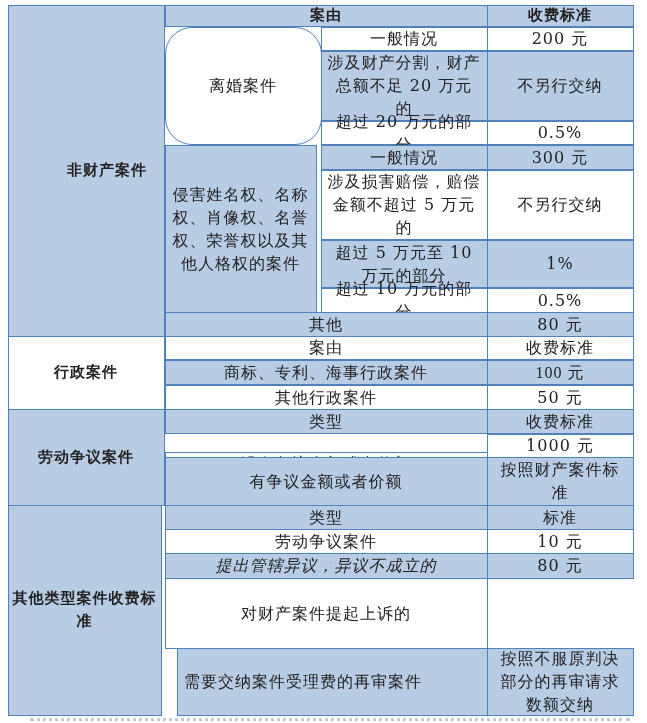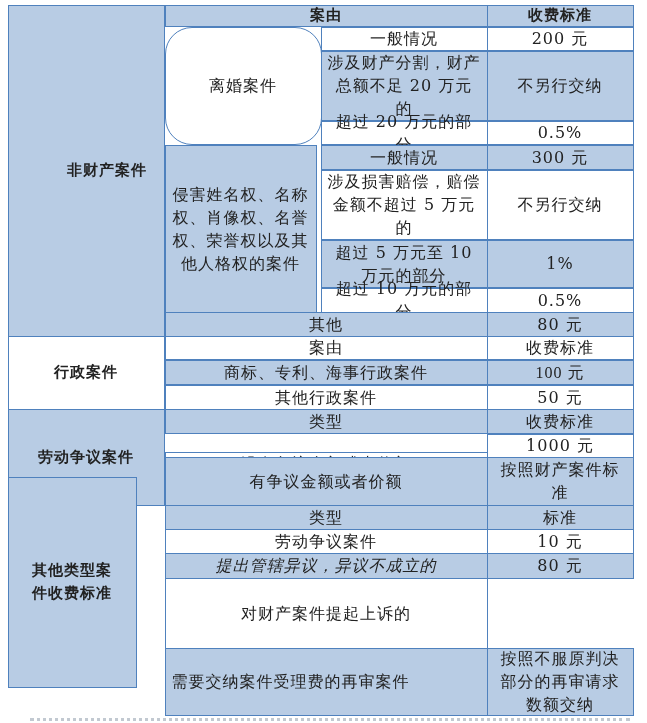--- a/index.html
+++ b/index.html
@@ -5,21 +5,21 @@
     html, body { margin: 0; padding: 0; background: #ffffff; }
     body { width: 647px; height: 723px; position: relative; overflow: hidden;
            font-family: "DejaVu Serif", "Liberation Serif", serif; color: #222; }
     .tbl { position: absolute; left: 8px; top: 5px; width: 626px; height: 711px; }
     .cell { position: absolute; box-sizing: border-box; display: flex; align-items: center;
             justify-content: center; text-align: center; font-size: 16px; line-height: 23px;
             border: 1px solid #4f81bd; margin: -0.5px 0 0 -0.5px; padding: 0 6px; letter-spacing: 1px; }
     .b { background: #b8cce4; }
     .w { background: #ffffff; }
     .bold { font-weight: bold; font-size: 15px; }
-    .left-text { justify-content: flex-start; text-align: right; }
+    .left-text { justify-content: flex-start; text-align: right; margin-left: 12px; }
     .cut { position: absolute; left: 30px; top: 718px; width: 600px; height: 5px; overflow: hidden;
            border-top: 3px dotted #9aa6b4; opacity: 0.6; }
   </style>
 </head>
 <body>
 
 <div class="tbl">
 
   <div class="cell b bold" style="left:0;top:0;width:157px;height:332px;padding-left:48px;">非财产案件</div>
   <div class="cell b bold" style="left:157px;top:0;width:323px;height:22px;">案由</div>
@@ -55,21 +55,21 @@
   <div class="cell w" style="left:479px;top:380px;width:147px;height:25px;">50 元</div>
 
   <div class="cell b bold" style="left:0;top:404px;width:157px;height:97px;">劳动争议案件</div>
   <div class="cell b" style="left:157px;top:404px;width:323px;height:25px;">类型</div>
   <div class="cell b" style="left:479px;top:404px;width:147px;height:25px;">收费标准</div>
   <div class="cell w" style="left:157px;top:447px;width:323px;height:24px;">没有争议金额或者价额</div>
   <div class="cell w" style="left:479px;top:429px;width:147px;height:24px;">1000 元</div>
   <div class="cell b" style="left:157px;top:452px;width:323px;height:49px;">有争议金额或者价额</div>
   <div class="cell b" style="left:479px;top:452px;width:147px;height:49px;">按照财产案件标准</div>
 
-  <div class="cell b bold" style="left:0;top:472px;width:129px;height:211px;padding:0 20px;">其他类型案件收费标准</div>
+  <div class="cell b bold" style="left:0;top:500px;width:154px;height:211px;padding:0 4px;">其他类型案件收费标准</div>
   <div class="cell b" style="left:157px;top:500px;width:323px;height:25px;">类型</div>
   <div class="cell b" style="left:479px;top:500px;width:147px;height:25px;text-align:center;">标准</div>
   <div class="cell w" style="left:157px;top:524px;width:323px;height:25px;">劳动争议案件</div>
   <div class="cell w" style="left:479px;top:524px;width:147px;height:25px;">10 元</div>
   <div class="cell b" style="left:157px;top:548px;width:323px;height:26px;font-style:italic;">提出管辖异议，异议不成立的</div>
   <div class="cell b" style="left:479px;top:548px;width:147px;height:26px;">80 元</div>
   <div class="cell w" style="left:157px;top:573px;width:323px;height:71px;">对财产案件提起上诉的</div>
   <div class="cell b left-text" style="left:157px;top:643px;width:323px;height:68px;">需要交纳案件受理费的再审案件</div>
   <div class="cell b" style="left:479px;top:643px;width:147px;height:68px;">按照不服原判决部分的再审请求数额交纳</div>
 </div>

